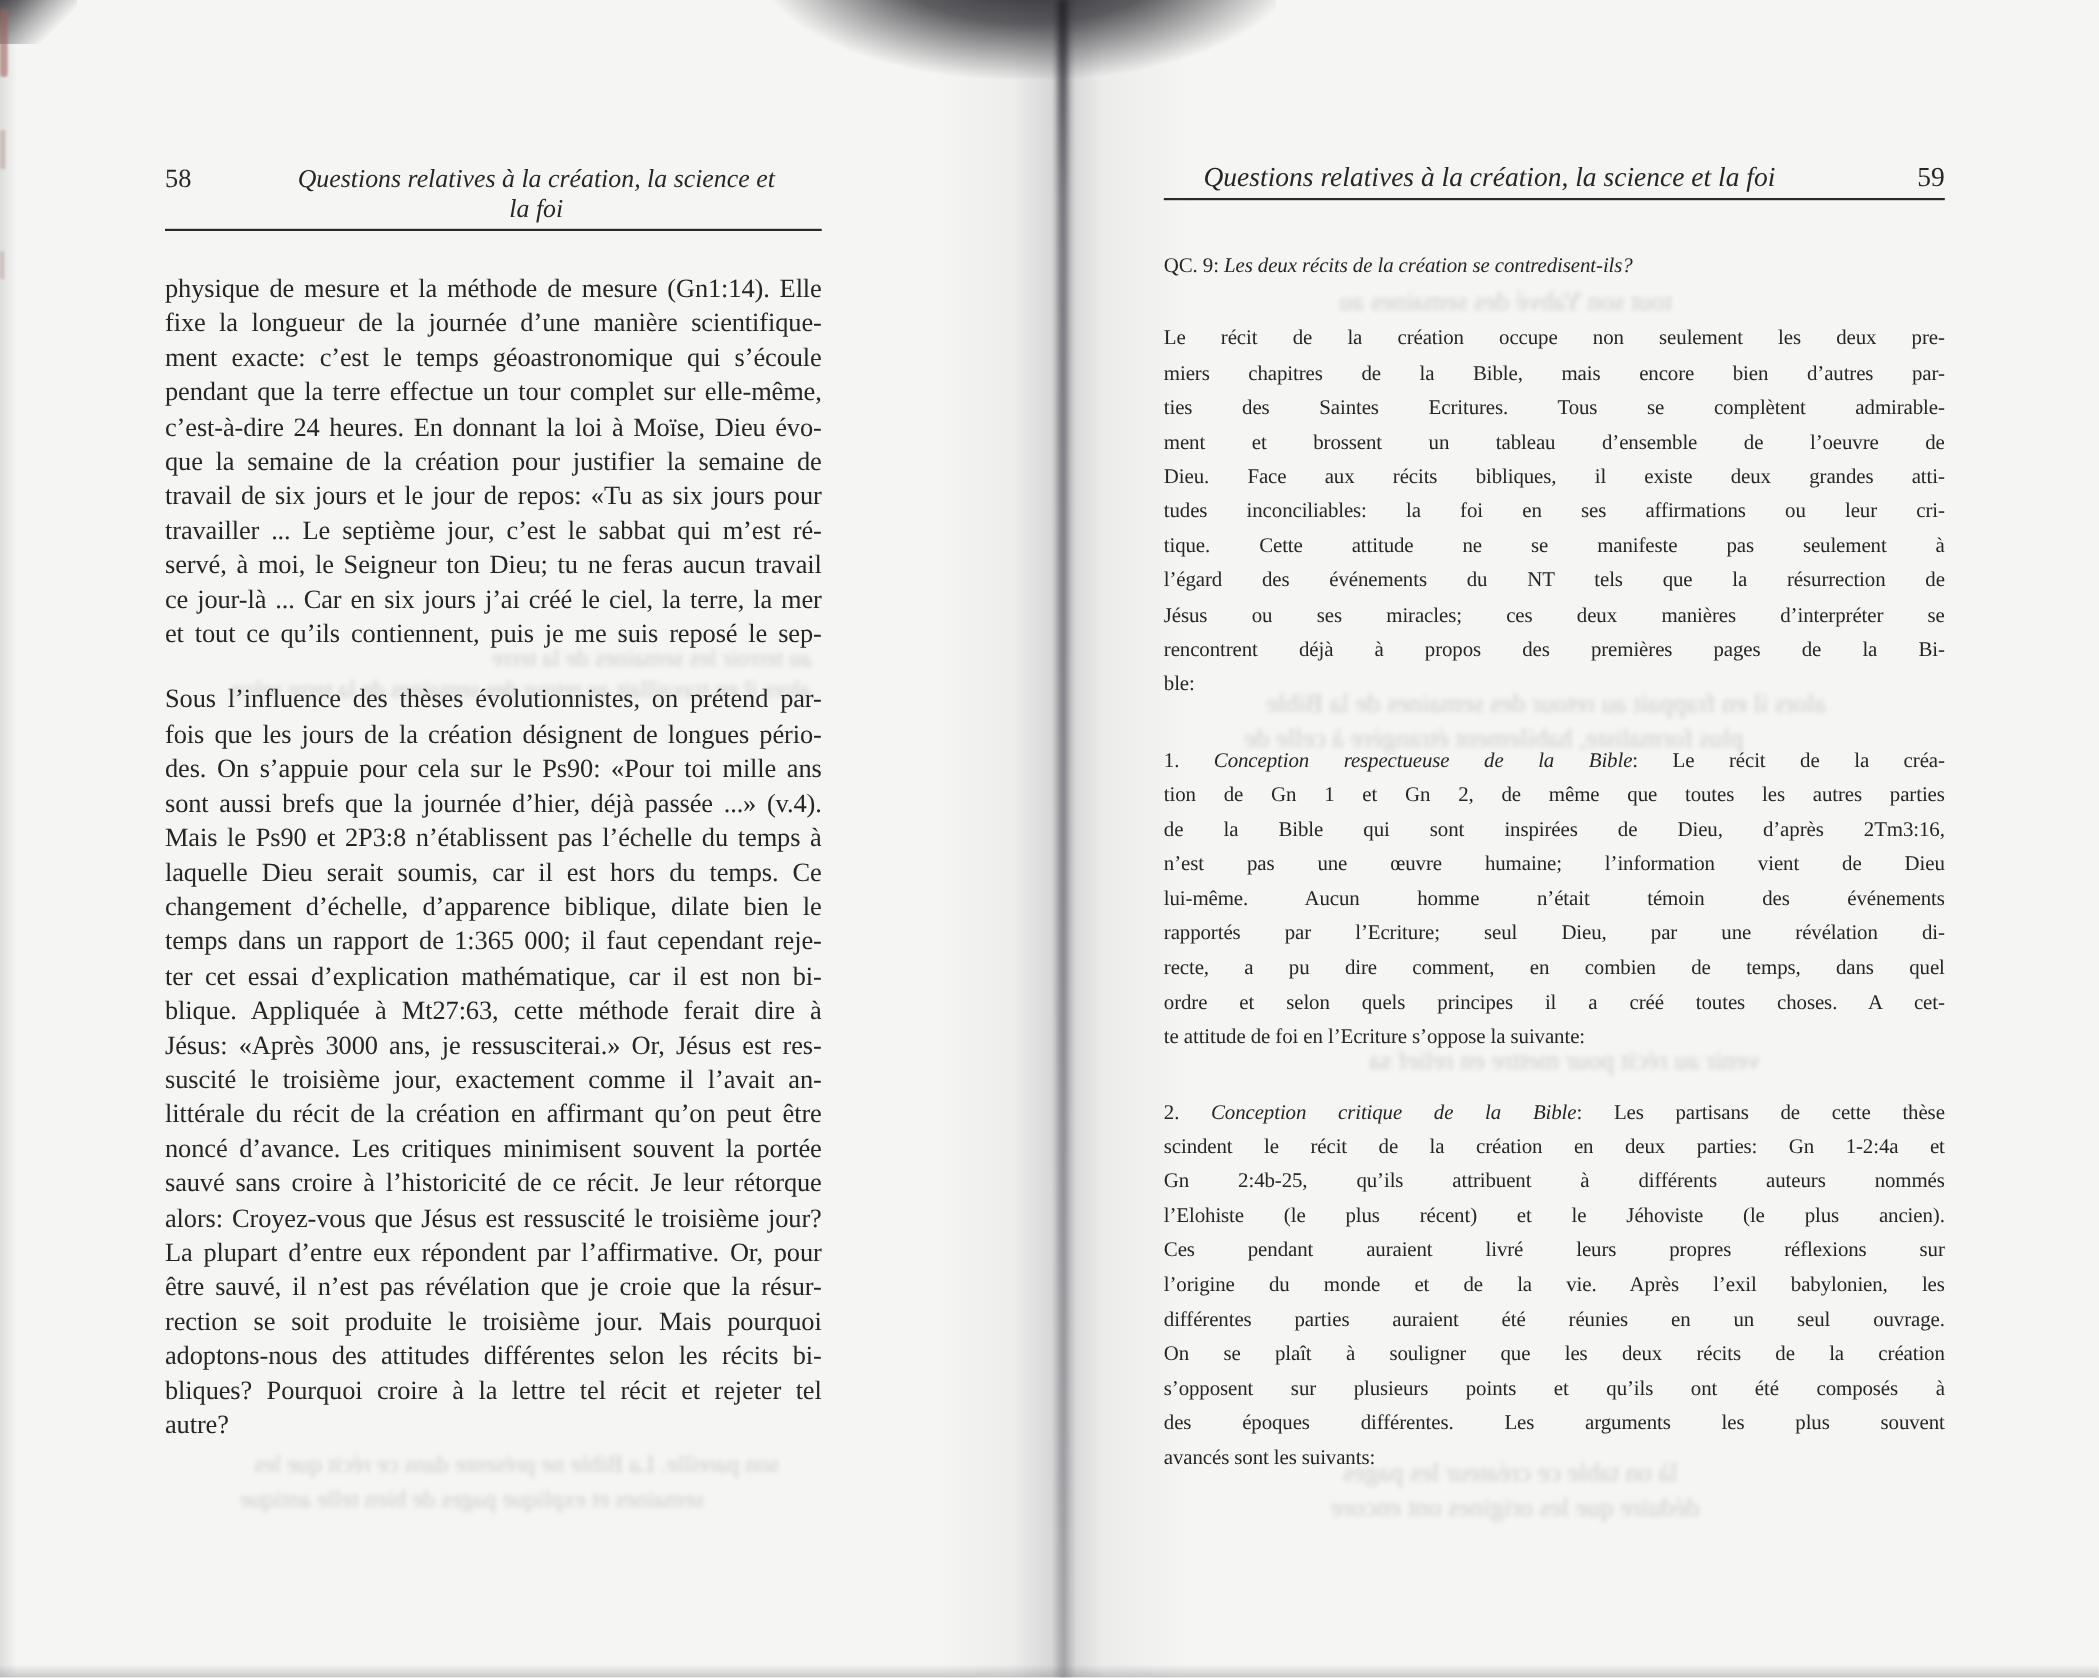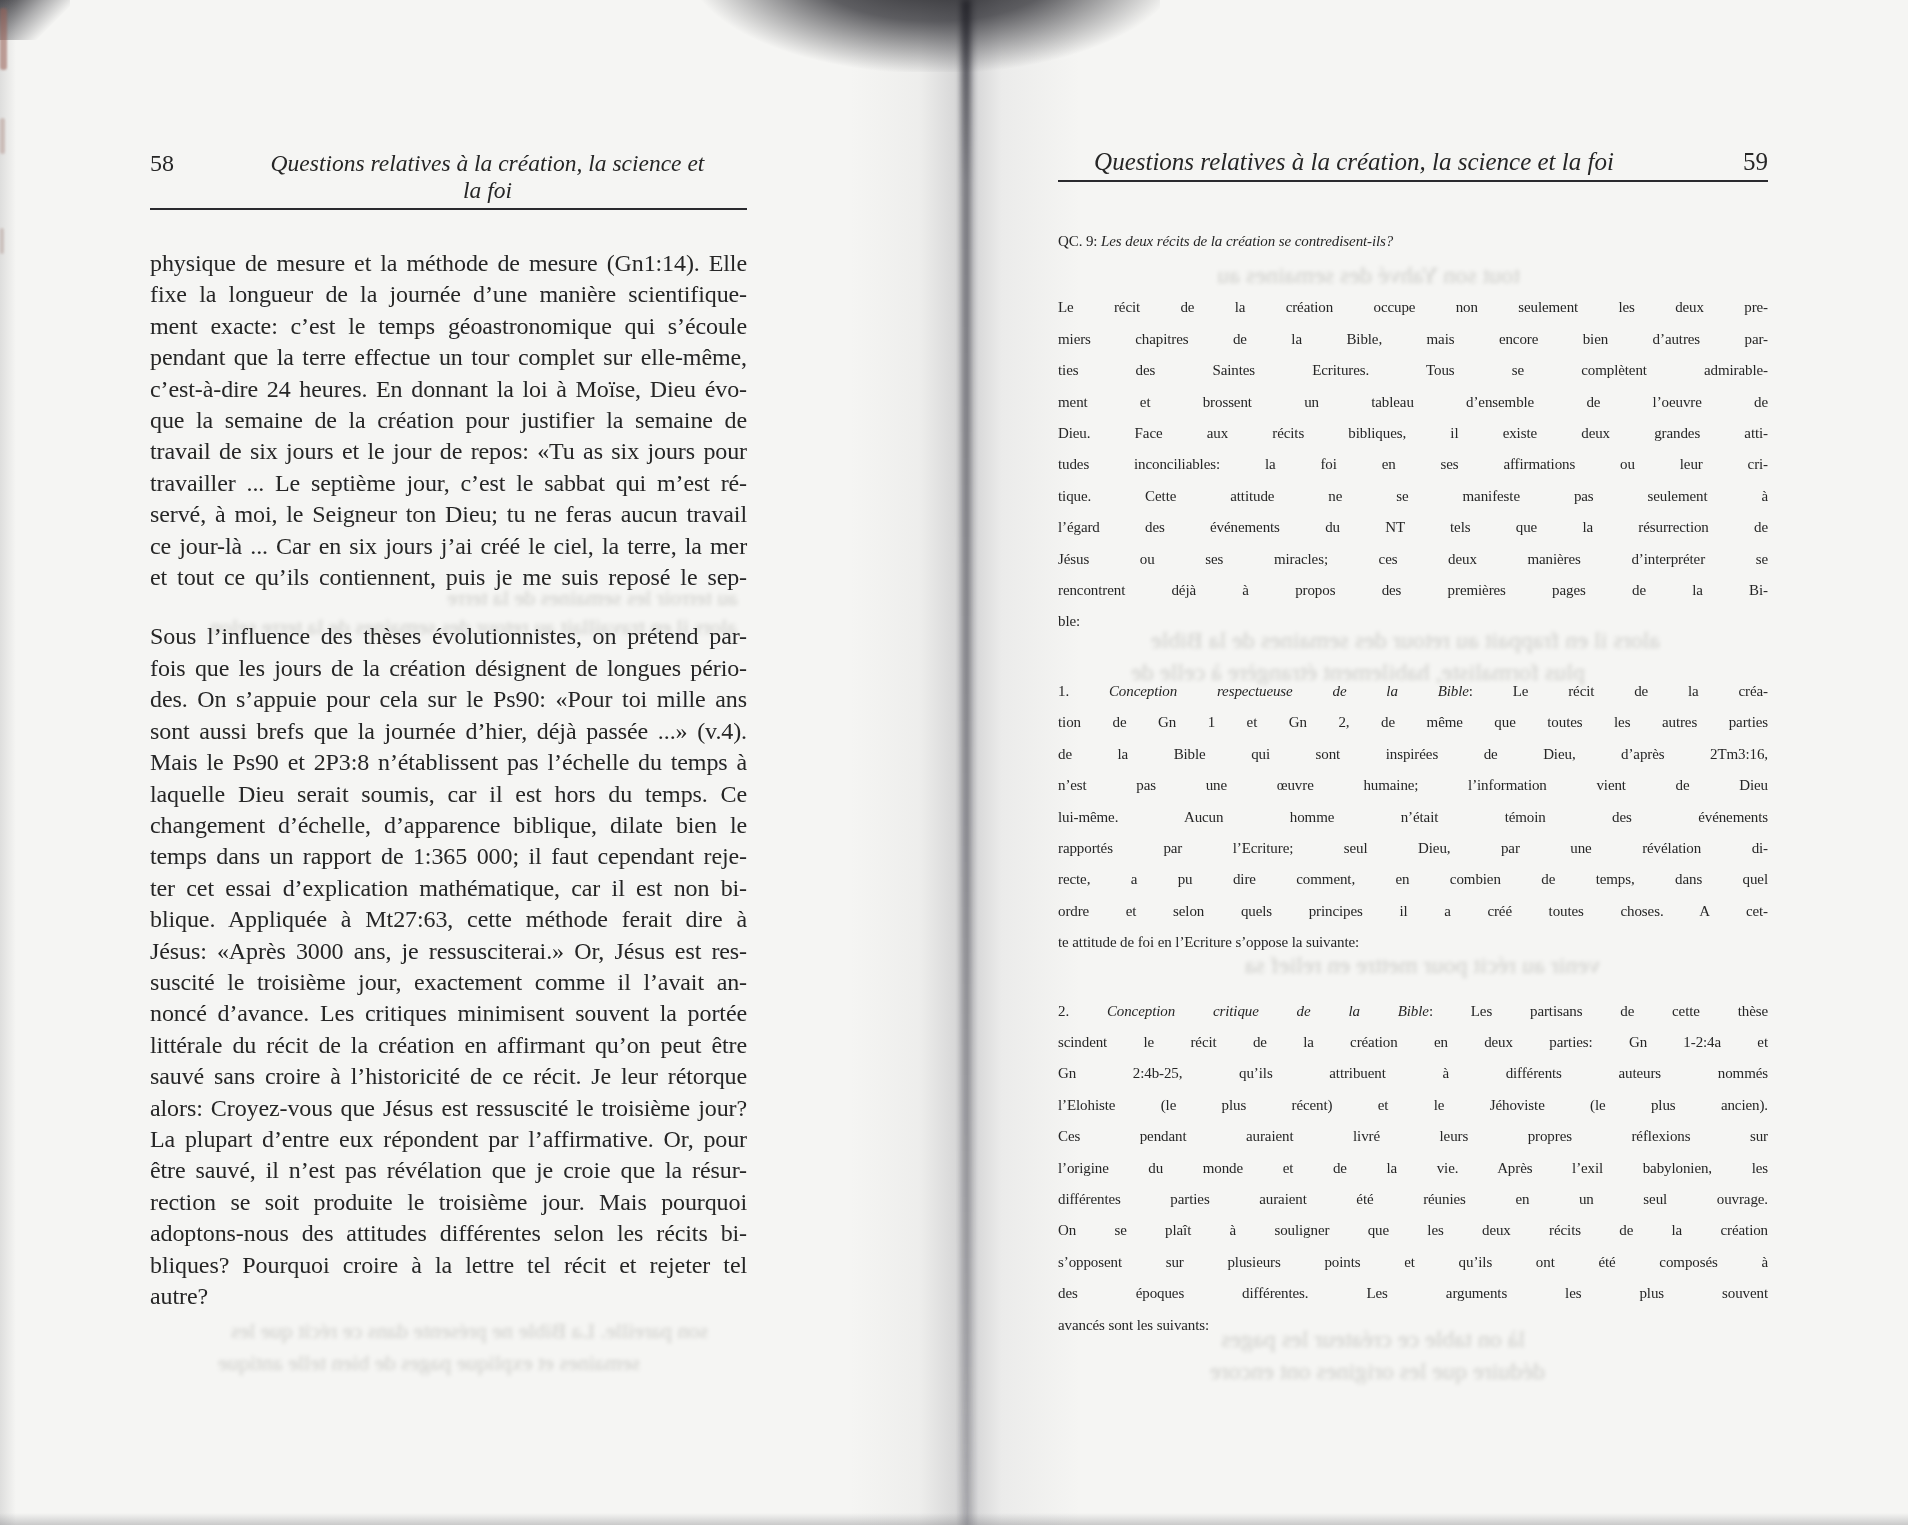--- a/index.html
+++ b/index.html
@@ -87,21 +87,21 @@
 
   .textblock .line{
     text-align:justify;text-align-last:justify;
     white-space:nowrap;
   }
   .textblock .line.last{text-align-last:left;}
   .b{font-weight:400;}
   .i{font-style:italic;}
 
   .page-left .textblock{font-size:24px;line-height:31.4px;letter-spacing:-0.1px;}
-  .page-right .textblock{font-size:15px;line-height:31.4px;letter-spacing:-0.1px;}
+  .page-right .textblock{font-size:19px;line-height:31.4px;letter-spacing:-0.1px;}
 
   .page-left .para-1{margin-top:38px;}
   .page-left .para-2{margin-top:28px;}
 
   .page-right .qc-heading{margin-top:44px;}
   .page-right .para-a{margin-top:35px;}
   .page-right .para-b{margin-top:38px;}
   .page-right .para-c{margin-top:37px;}
 </style>
 </head>
@@ -153,22 +153,22 @@
       <div class="line"><span>des. On s’appuie pour cela sur le Ps90: «Pour toi mille ans</span></div>
       <div class="line"><span>sont aussi brefs que la journée d’hier, déjà passée ...» (v.4).</span></div>
       <div class="line"><span>Mais le Ps90 et 2P3:8 n’établissent pas l’échelle du temps à</span></div>
       <div class="line"><span>laquelle Dieu serait soumis, car il est hors du temps. Ce</span></div>
       <div class="line"><span>changement d’échelle, d’apparence biblique, dilate bien le</span></div>
       <div class="line"><span>temps dans un rapport de 1:365 000; il faut cependant reje-</span></div>
       <div class="line"><span>ter cet essai d’explication mathématique, car il est non bi-</span></div>
       <div class="line"><span>blique. Appliquée à Mt27:63, cette méthode ferait dire à</span></div>
       <div class="line"><span>Jésus: «Après 3000 ans, je ressusciterai.» Or, Jésus est res-</span></div>
       <div class="line"><span>suscité le troisième jour, exactement comme il l’avait an-</span></div>
+      <div class="line"><span>littérale du récit de la création en affirmant qu’on peut être</span></div>
       <div class="line"><span>noncé d’avance. Les critiques minimisent souvent la portée</span></div>
-      <div class="line"><span>littérale du récit de la création en affirmant qu’on peut être</span></div>
       <div class="line"><span>sauvé sans croire à l’historicité de ce récit. Je leur rétorque</span></div>
       <div class="line"><span>alors: Croyez-vous que Jésus est ressuscité le troisième jour?</span></div>
       <div class="line"><span>La plupart d’entre eux répondent par l’affirmative. Or, pour</span></div>
       <div class="line"><span>être sauvé, il n’est pas révélation que je croie que la résur-</span></div>
       <div class="line"><span>rection se soit produite le troisième jour. Mais pourquoi</span></div>
       <div class="line"><span>adoptons-nous des attitudes différentes selon les récits bi-</span></div>
       <div class="line"><span>bliques? Pourquoi croire à la lettre tel récit et rejeter tel</span></div>
       <div class="line last"><span>autre?</span></div>
     </div>
 </div>

